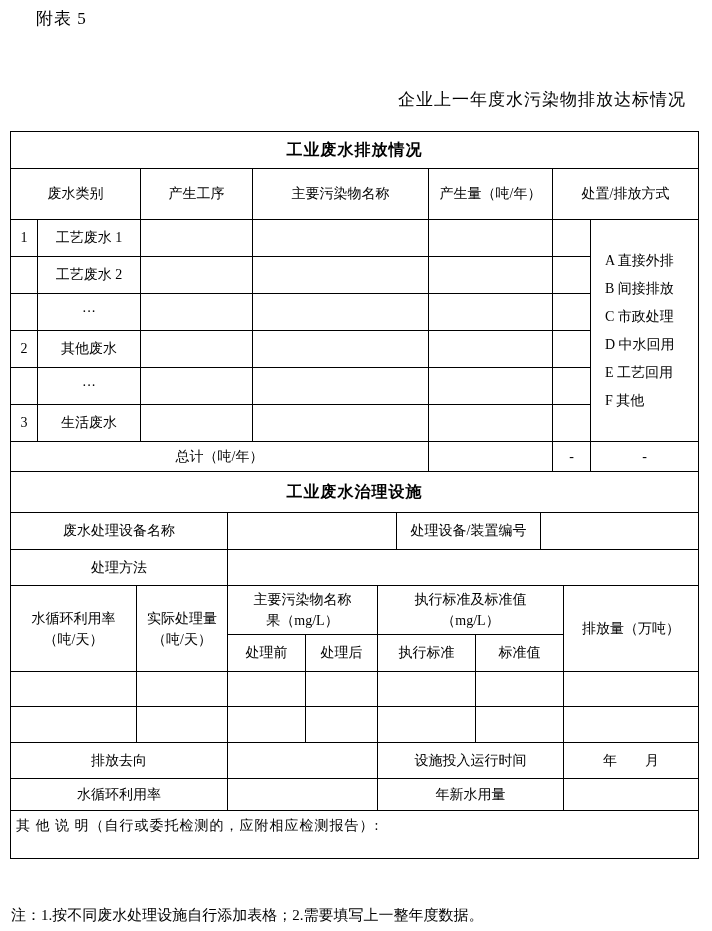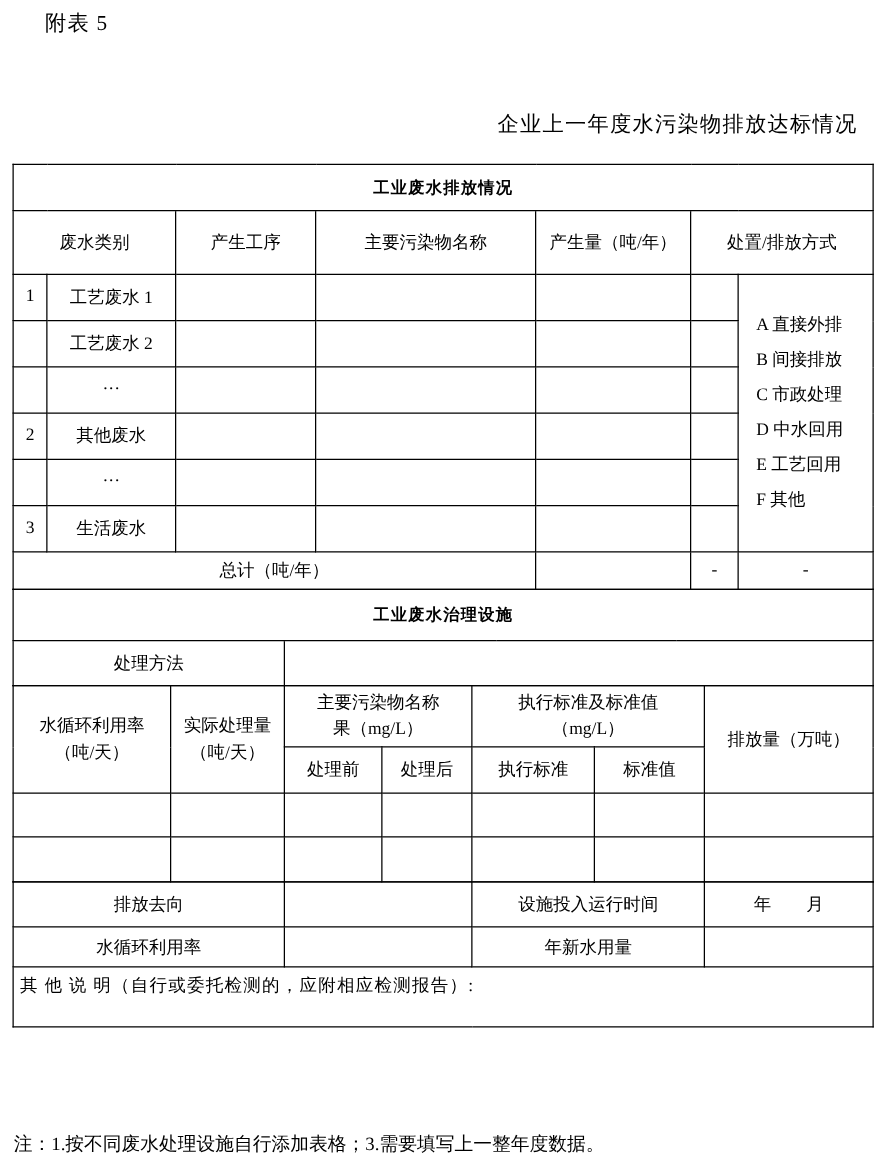--- a/index.html
+++ b/index.html
@@ -9,21 +9,21 @@
     color:#000;
   }
   .annex{position:absolute;left:36px;top:7px;font-size:17px;letter-spacing:1px;}
   .doc-title{position:absolute;left:26px;top:88px;width:660px;text-align:right;
     font-size:17px;font-weight:normal;letter-spacing:1px;}
   #form-table{position:absolute;left:10px;top:131px;width:688px;}
   table{border-collapse:collapse;table-layout:fixed;width:688px;}
   table + table{margin-top:-1px;}
   td{border:1px solid #000;text-align:center;vertical-align:middle;
      font-size:14px;padding:0;overflow:hidden;}
-  td.section-title{font-weight:bold;font-size:13px;letter-spacing:1px;}
+  td.section-title{font-weight:bold;font-size:16px;letter-spacing:1px;}
   td.disposal-list{
     text-align:left;padding-left:14px;line-height:28px;
     white-space:pre-line;vertical-align:middle;font-size:14px;
   }
   td.wrap2{white-space:pre-line;line-height:21px;}
   td.example{text-align:left;padding-left:12px;font-style:italic;letter-spacing:1px;}
   td.remark{text-align:left;vertical-align:top;padding:6px 4px 0 5px;letter-spacing:1px;}
   .footnote{position:absolute;left:11px;top:906px;font-size:15px;}
 </style>
 </head>
@@ -122,20 +122,26 @@
     <colgroup>
       <col style="width:217px">
         <col style="width:169px">
         <col style="width:144px">
         <col style="width:158px">
     </colgroup>
     <tbody>
         <tr style="height:41px">
       <td colspan="4" class="section-title">工业废水治理设施</td>
     </tr>
+    <tr style="height:37px">
+      <td>废水处理设备名称</td>
+      <td></td>
+      <td>处理设备/装置编号</td>
+      <td></td>
+    </tr>
     <tr style="height:36px">
       <td>处理方法</td>
       <td colspan="3"></td>
     </tr>
   </tbody>
     </table>
 
   <table>
     <colgroup>
       <col style="width:126px">
@@ -206,13 +212,13 @@
       <td></td>
     </tr>
     <tr style="height:48px">
       <td colspan="4" class="remark">其 他 说 明（自行或委托检测的，应附相应检测报告）:</td>
     </tr>
   </tbody>
     </table>
 
 </div>
 
-<div class="footnote">注：1.按不同废水处理设施自行添加表格；3.需要填写上一整年度数据。</div>
+<div class="footnote">注：1.按不同废水处理设施自行添加表格；2.需要填写上一整年度数据。</div>
 
 </body></html>

